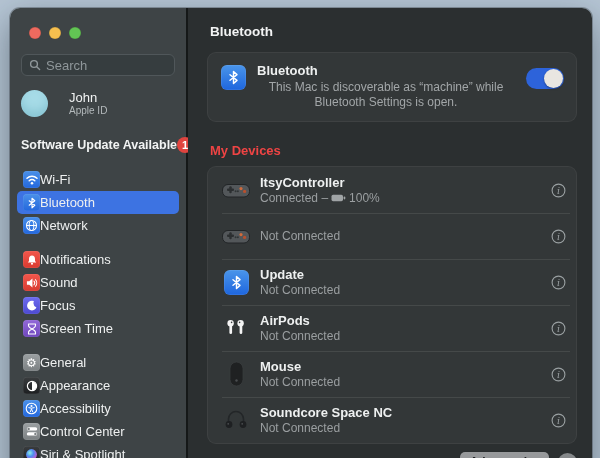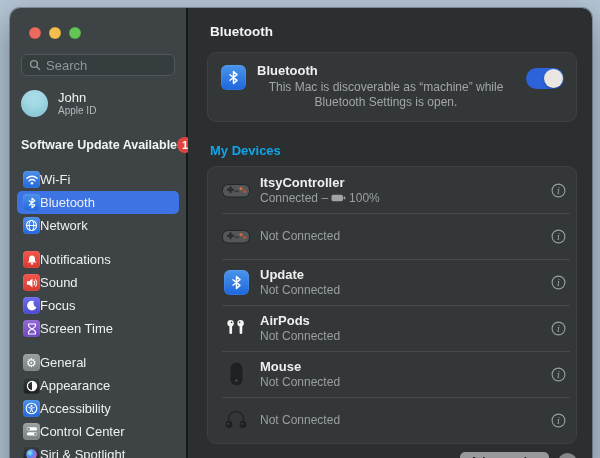--- a/index.html
+++ b/index.html
@@ -26,21 +26,21 @@
   .search-field {
     margin:15px 11px 0 11px; height:22px; border-radius:6px;
     background:#363d3f; border:1px solid #50575a;
     display:flex; align-items:center; gap:5px; padding:0 7px;
   }
   .search-field input {
     background:transparent; border:none; outline:none; width:100%;
     font-family:inherit; font-size:13px; color:#dfe3e4;
   }
   .search-field input::placeholder { color:#8f979a; }
-  .profile { display:flex; align-items:center; gap:10px; margin:14px 11px 0 11px; border-radius:6px; }
+  .profile { display:flex; align-items:center; gap:21px; margin:14px 11px 0 11px; border-radius:6px; }
   .avatar {
     width:27px; height:27px; border-radius:50%; background:#a6dbe7; flex:0 0 27px;
     box-shadow:inset 0 -6px 8px rgba(60,140,160,.25);
   }
   .profile-name { font-size:13px; color:#f1f3f3; line-height:15px; }
   .profile-sub  { font-size:10px; color:#b4babc; line-height:12px; }
   .software-update {
     margin:20px 19px 0 11px; display:flex; align-items:center; 
     font-size:12.5px; font-weight:700; color:#f2f4f4; white-space:nowrap;
   }
@@ -85,21 +85,21 @@
   .bt-label { font-size:13px; font-weight:600; color:#eef0f0; }
   .bt-desc  { font-size:12px; color:#a2a6a8; line-height:15px; margin-top:2px; max-width:322px;text-align:center; }
   .toggle {
     margin-left:auto; margin-top:5px; width:38px; height:21px; flex:0 0 38px;
     border-radius:11px; background:#2d63da; position:relative; cursor:default;
   }
   .toggle .knob {
     position:absolute; top:1px; right:1px; width:19px; height:19px;
     border-radius:50%; background:#e9e6e1; box-shadow:0 1px 2px rgba(0,0,0,.35);
   }
-  .section-header { margin:21px 0 8px 3px; font-size:13px; font-weight:700; color:#0ea5e9; }
+  .section-header { margin:21px 0 8px 3px; font-size:13px; font-weight:700; color:#ef4444; }
   .devices-card { padding:0; }
   .device-row { display:flex; align-items:center; min-height:46px; padding:0 10px 0 12px; position:relative; }
   .device-row + .device-row::before {
     content:""; position:absolute; top:0; left:14px; right:6px; height:1px;
     background:rgba(255,255,255,.09);
   }
   .dev-icon { width:32px; flex:0 0 32px; display:flex; justify-content:center; align-items:center; margin-right:8px; }
   .bt-dev-icon {
     width:25px; height:25px; border-radius:6px;
     background:linear-gradient(#4a95ea,#1e66de);
@@ -438,20 +438,21 @@
         <span class="dev-icon">
           <svg width="22" height="20" viewBox="0 0 22 20">
             <path d="M3.5 13 V9 A7.5 7.5 0 0 1 18.5 9 V13" fill="none" stroke="#232628" stroke-width="1.6"></path>
             <circle cx="4" cy="14.5" r="3.4" fill="#1e2022"></circle>
             <circle cx="18" cy="14.5" r="3.4" fill="#1e2022"></circle>
             <circle cx="3.2" cy="13.8" r="0.9" fill="#4a4e50"></circle>
             <circle cx="17.2" cy="13.8" r="0.9" fill="#4a4e50"></circle>
           </svg>
         </span>
         <span>
+          <div class="dev-name">Soundcore Space NC</div>
           <div class="dev-status">
               <span>Not Connected</span>
             </div>
         </span>
         <span class="info-btn">
           <svg width="15" height="15" viewBox="0 0 15 15">
               <use href="#info-glyph"></use>
             </svg>
         </span>
       </div>

